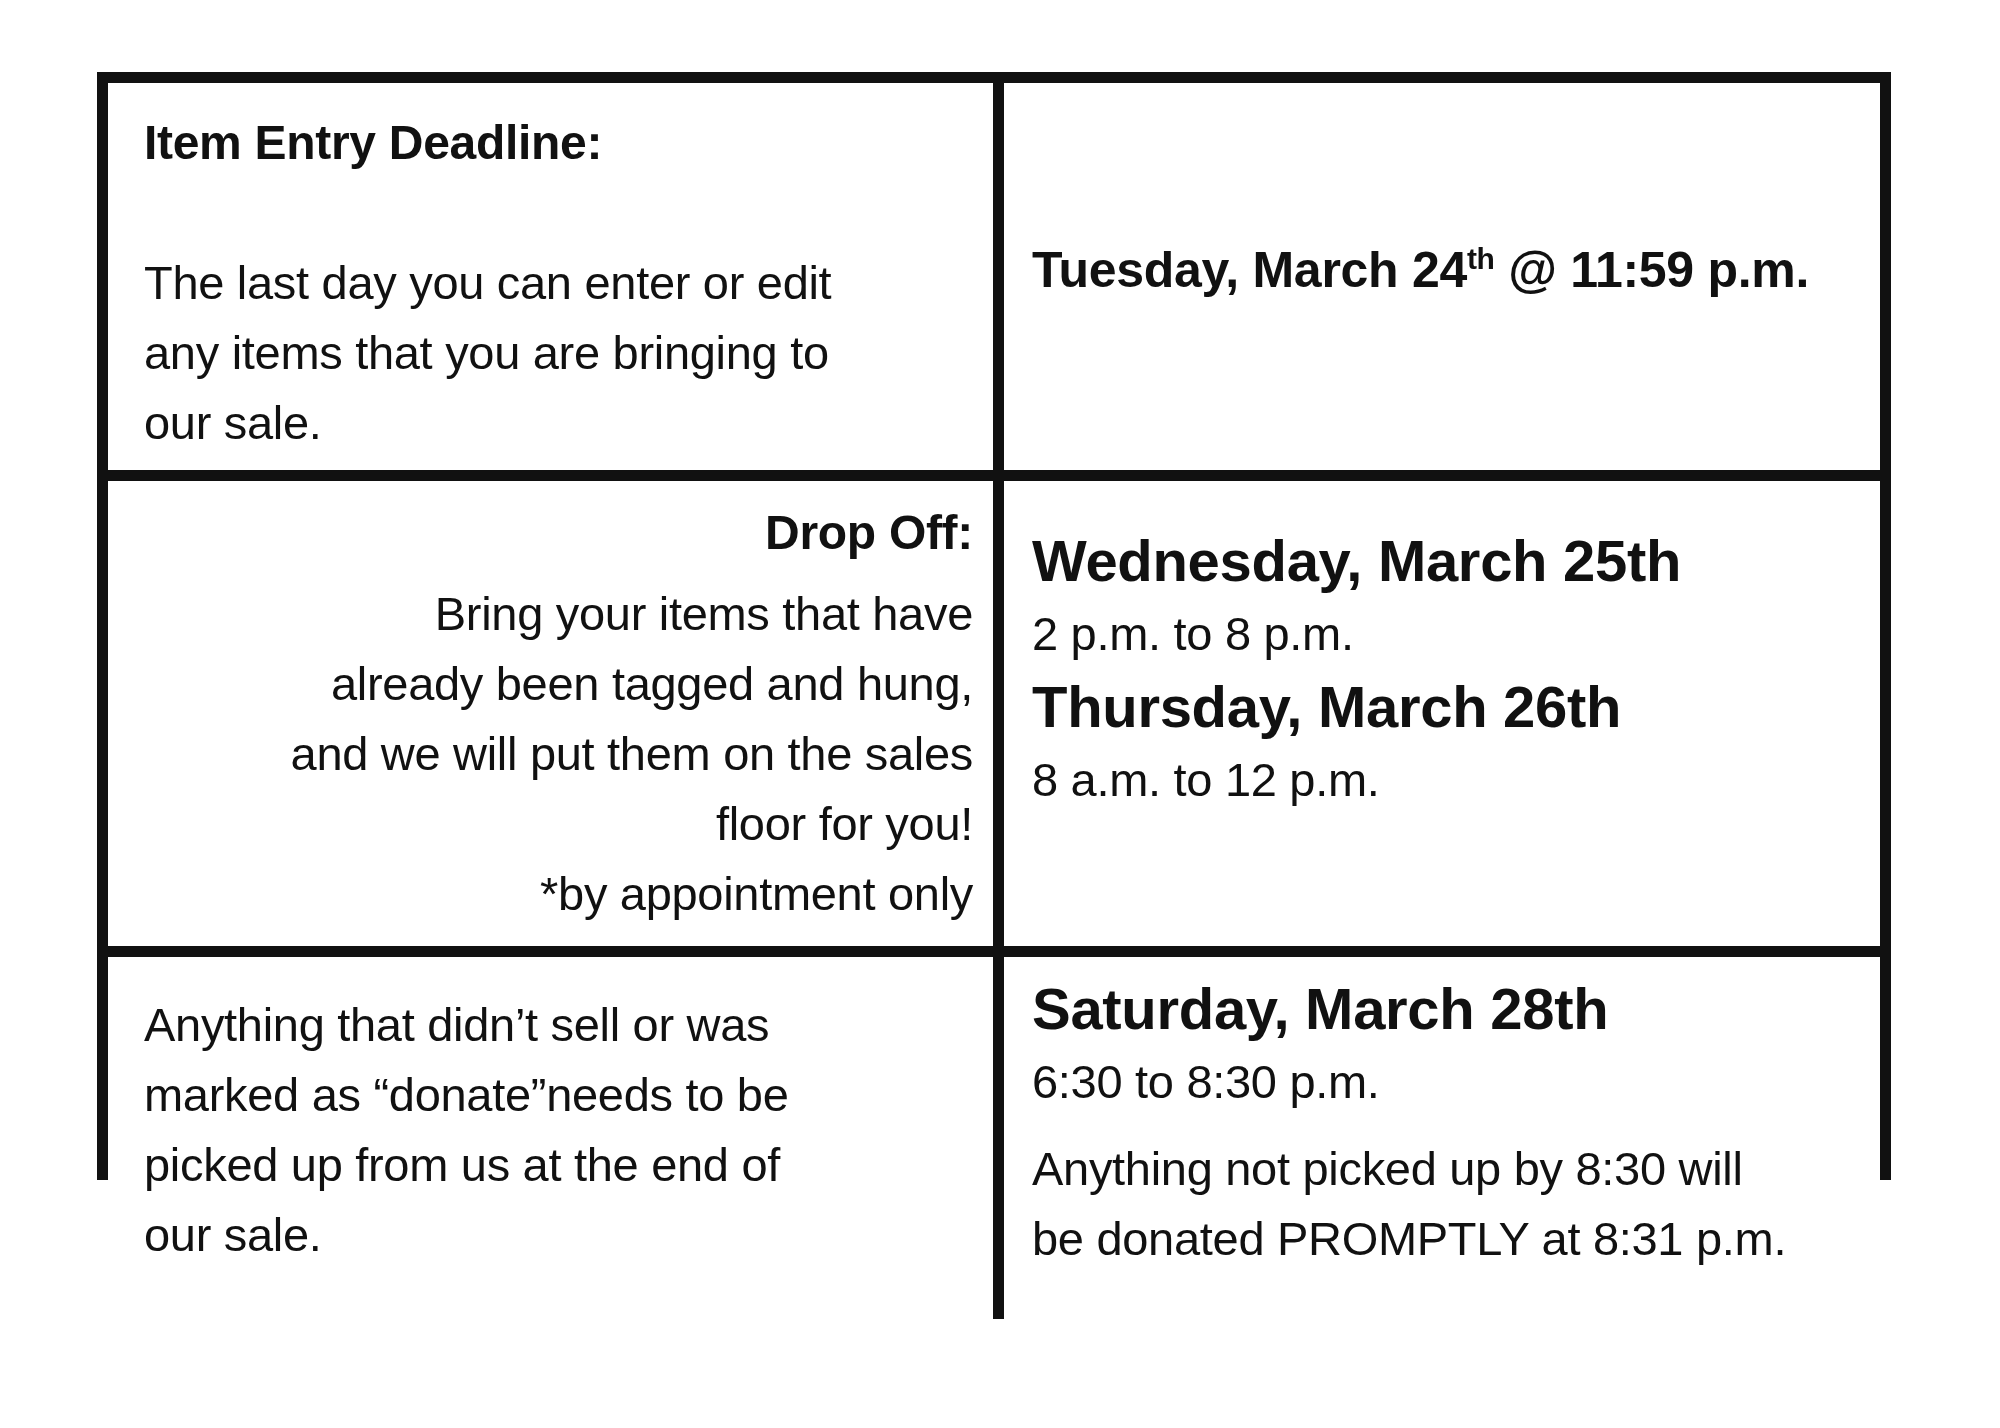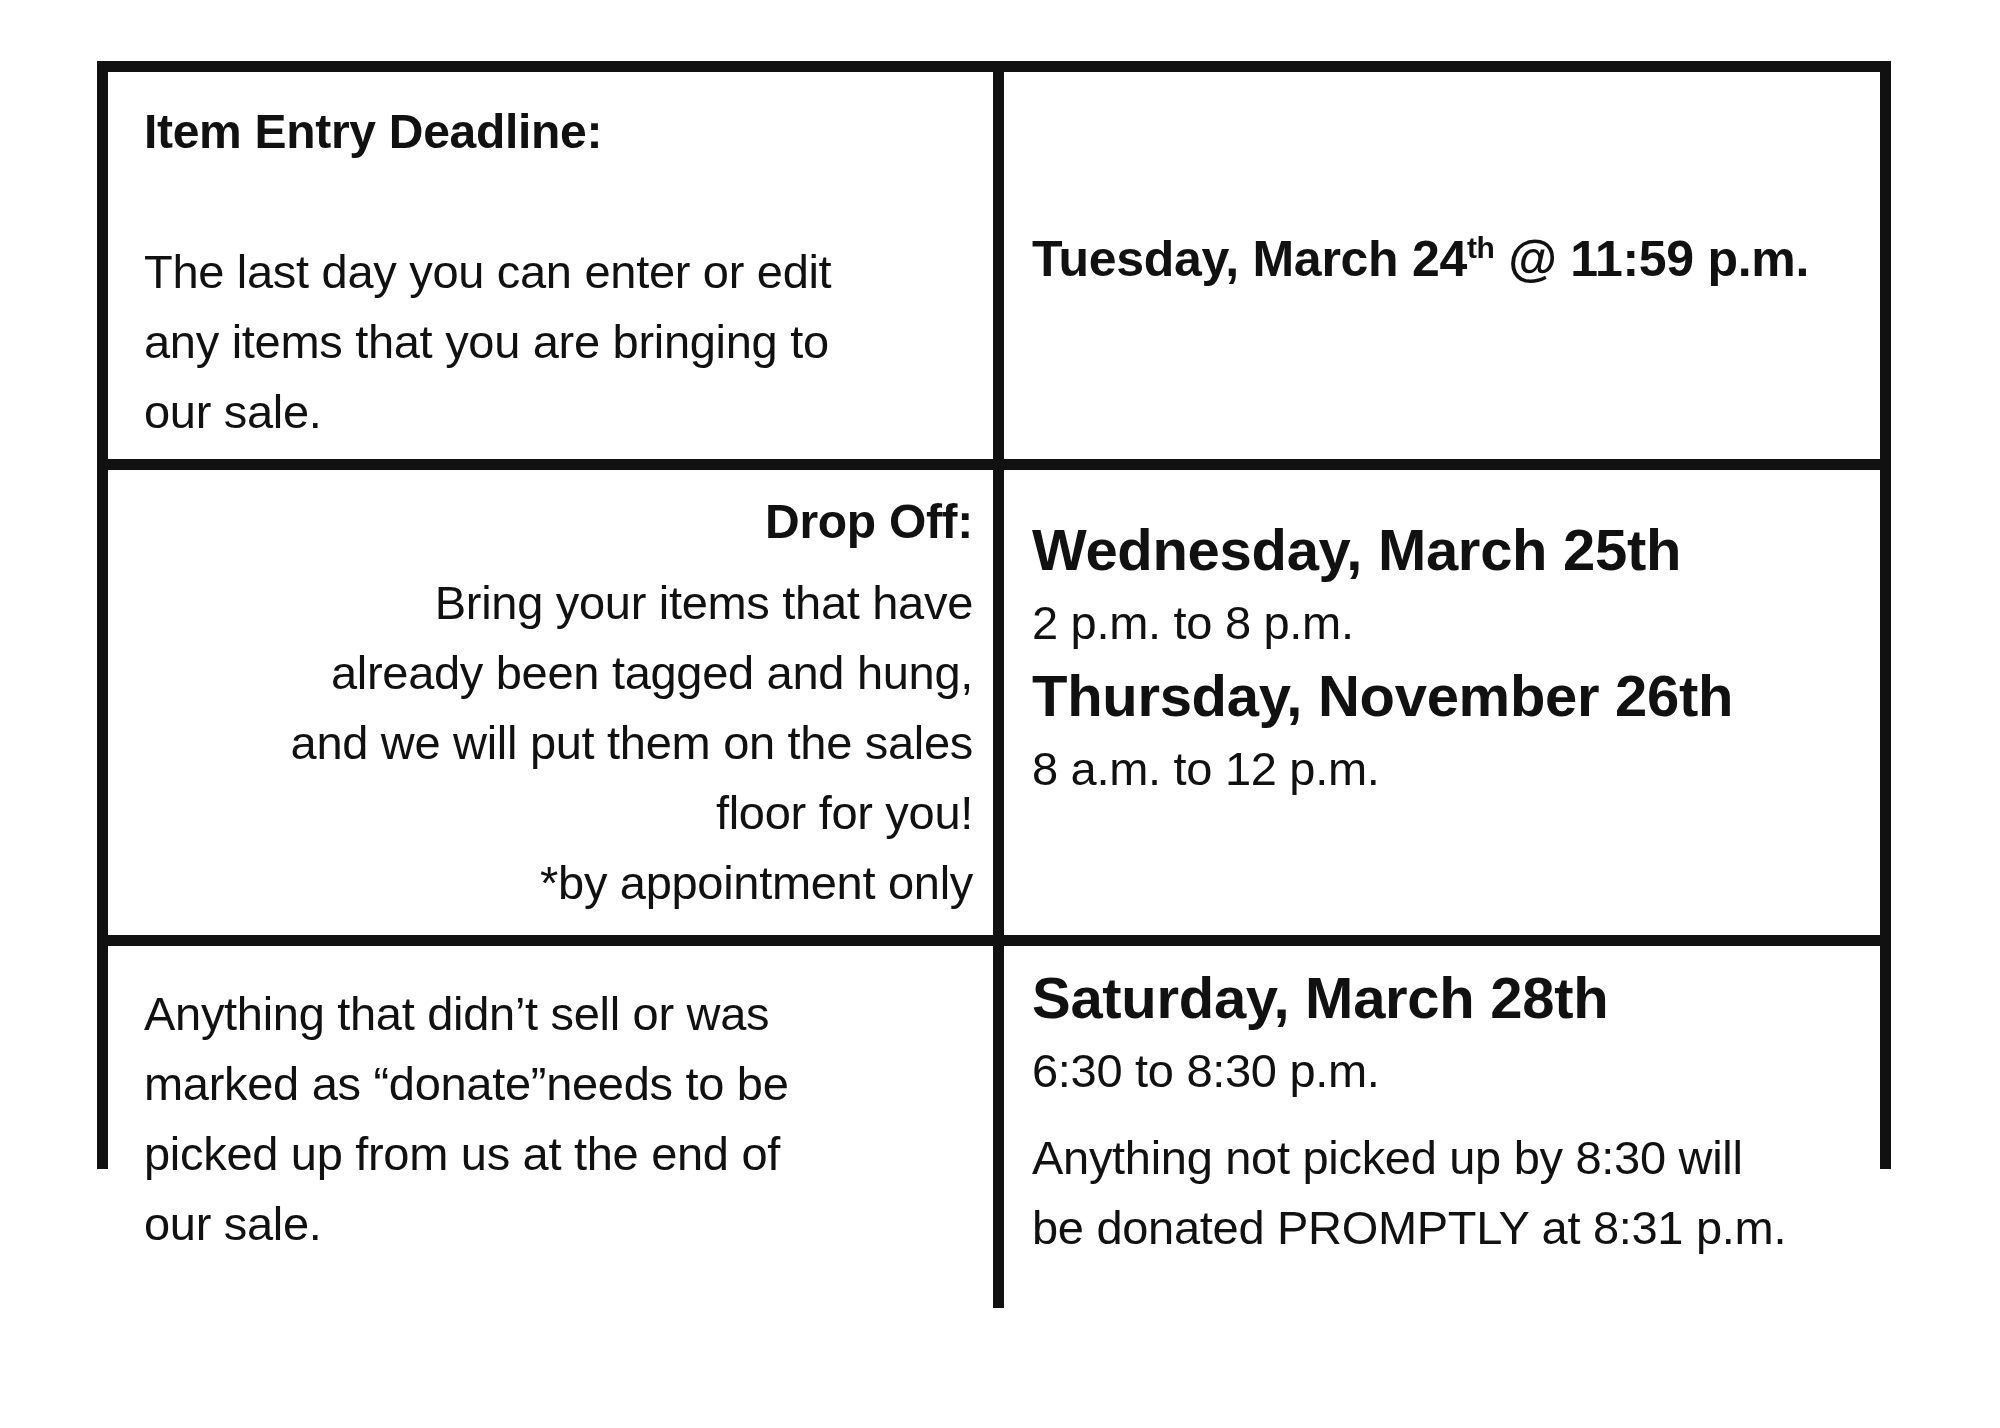--- a/index.html
+++ b/index.html
@@ -4,21 +4,21 @@
 <style>
   * { margin: 0; padding: 0; box-sizing: border-box; }
   html, body {
     width: 2000px; height: 1428px;
     background: #ffffff;
     font-family: "Liberation Sans", sans-serif;
     color: #111111;
   }
   .sale-table {
     position: absolute;
-    left: 97px; top: 61px;
+    left: 97px; top: 72px;
     width: 1794px; height: 1108px;
     border: 11px solid #111111;
     display: grid;
     grid-template-columns: 896px 876px;
     grid-template-rows: 398px 476px 362px;
     background: #ffffff;
   }
   .cell { background: #ffffff; overflow: hidden; }
   .cell.col-left  { border-right: 11px solid #111111; }
   .cell.row-mid-1, .cell.row-mid-2 { border-bottom: 11px solid #111111; }
@@ -103,21 +103,21 @@
       <div class="body-line">Bring your items that have</div>
       <div class="body-line">already been tagged and hung,</div>
       <div class="body-line">and we will put them on the sales</div>
       <div class="body-line">floor for you!</div>
       <div class="body-line">*by appointment only</div>
     </div>
   </div>
   <div class="cell row-mid-2 value-cell cell-dropoff-value">
     <div class="schedule-line bold">Wednesday, March 25th</div>
     <div class="schedule-line">2 p.m. to 8 p.m.</div>
-    <div class="schedule-line bold">Thursday, November 26th</div>
+    <div class="schedule-line bold">Thursday, March 26th</div>
     <div class="schedule-line">8 a.m. to 12 p.m.</div>
   </div>
 
   <div class="cell col-left label-cell cell-pickup-label">
     <div class="body">
       <div class="body-line">Anything that didn’t sell or was</div>
       <div class="body-line">marked as “donate”needs to be</div>
       <div class="body-line">picked up from us at the end of</div>
       <div class="body-line">our sale.</div>
     </div>

